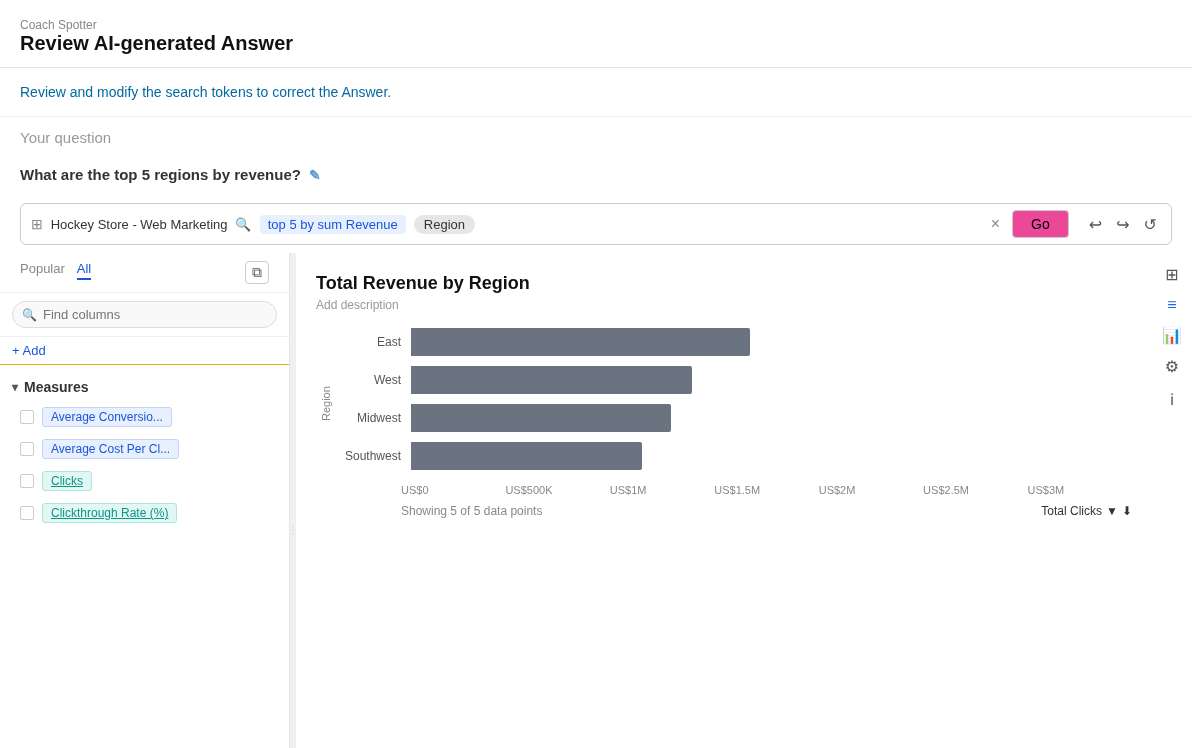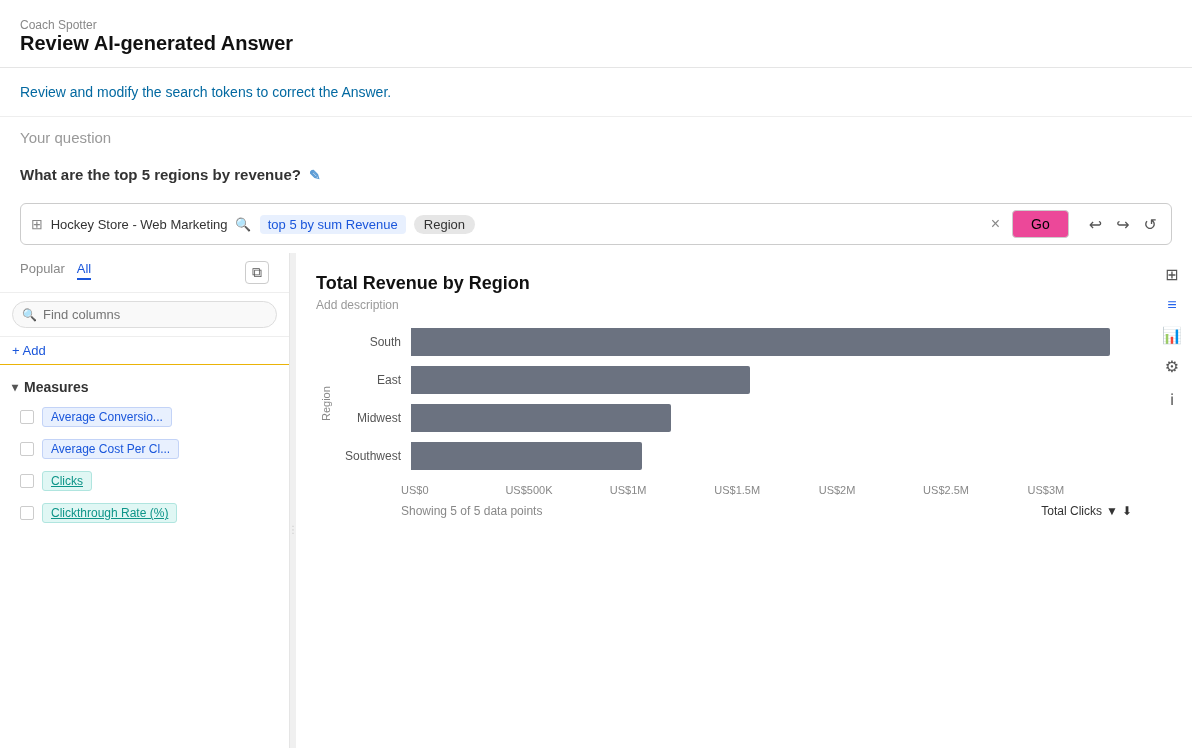--- a/index.html
+++ b/index.html
@@ -176,34 +176,34 @@
 
     <div class="chart-container">
       <div class="chart-title">Total Revenue by Region</div>
       <div class="chart-subtitle">Add description</div>
 
       <div class="bar-chart">
         <div class="chart-area">
           <div class="y-axis-label">Region</div>
           <div class="bars-section">
 
-            <div class="bar-row">
-              <div class="bar-label">South</div>
-              <div class="bar-track">
-                <div class="bar-fill" style="width: 97%;"></div>
-              </div>
-            </div>
 
             <div class="bar-row">
               <div class="bar-label">East</div>
               <div class="bar-track">
                 <div class="bar-fill" style="width: 47%;"></div>
               </div>
             </div>
 
+            <div class="bar-row">
+              <div class="bar-label">West</div>
+              <div class="bar-track">
+                <div class="bar-fill" style="width: 39%;"></div>
+              </div>
+            </div>
 
             <div class="bar-row">
               <div class="bar-label">Midwest</div>
               <div class="bar-track">
                 <div class="bar-fill" style="width: 36%;"></div>
               </div>
             </div>
 
             <div class="bar-row">
               <div class="bar-label">Southwest</div>

